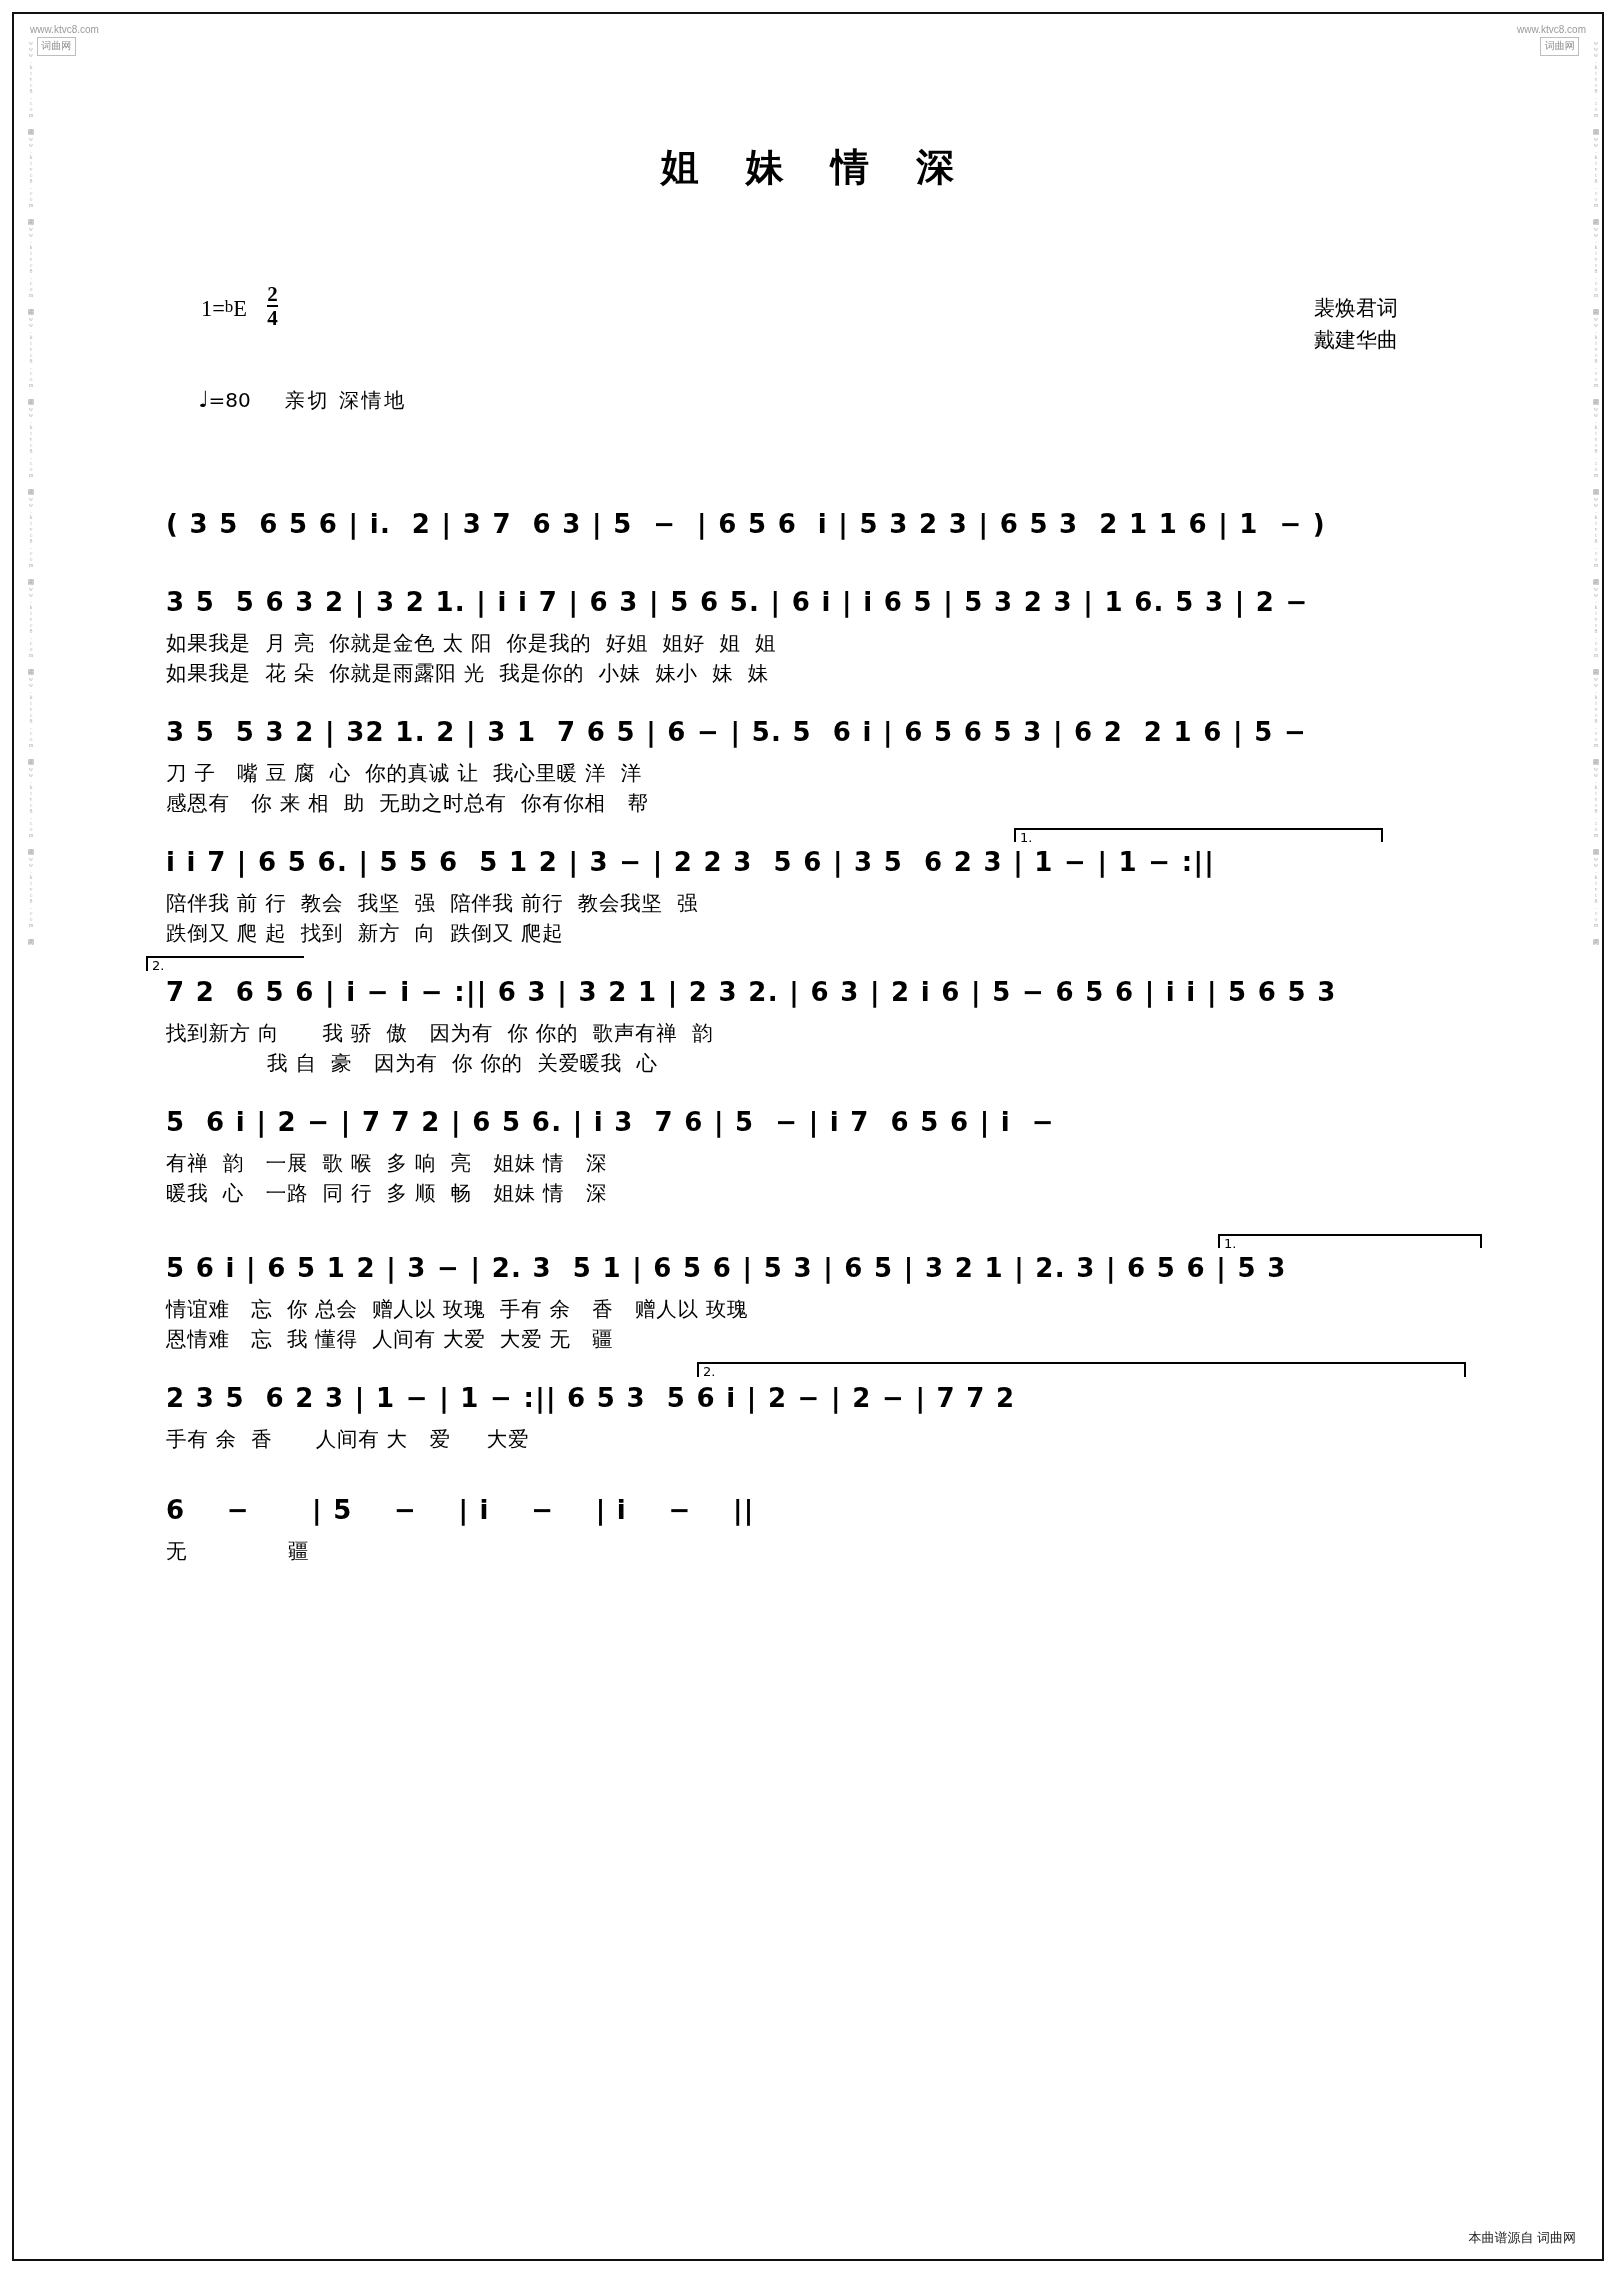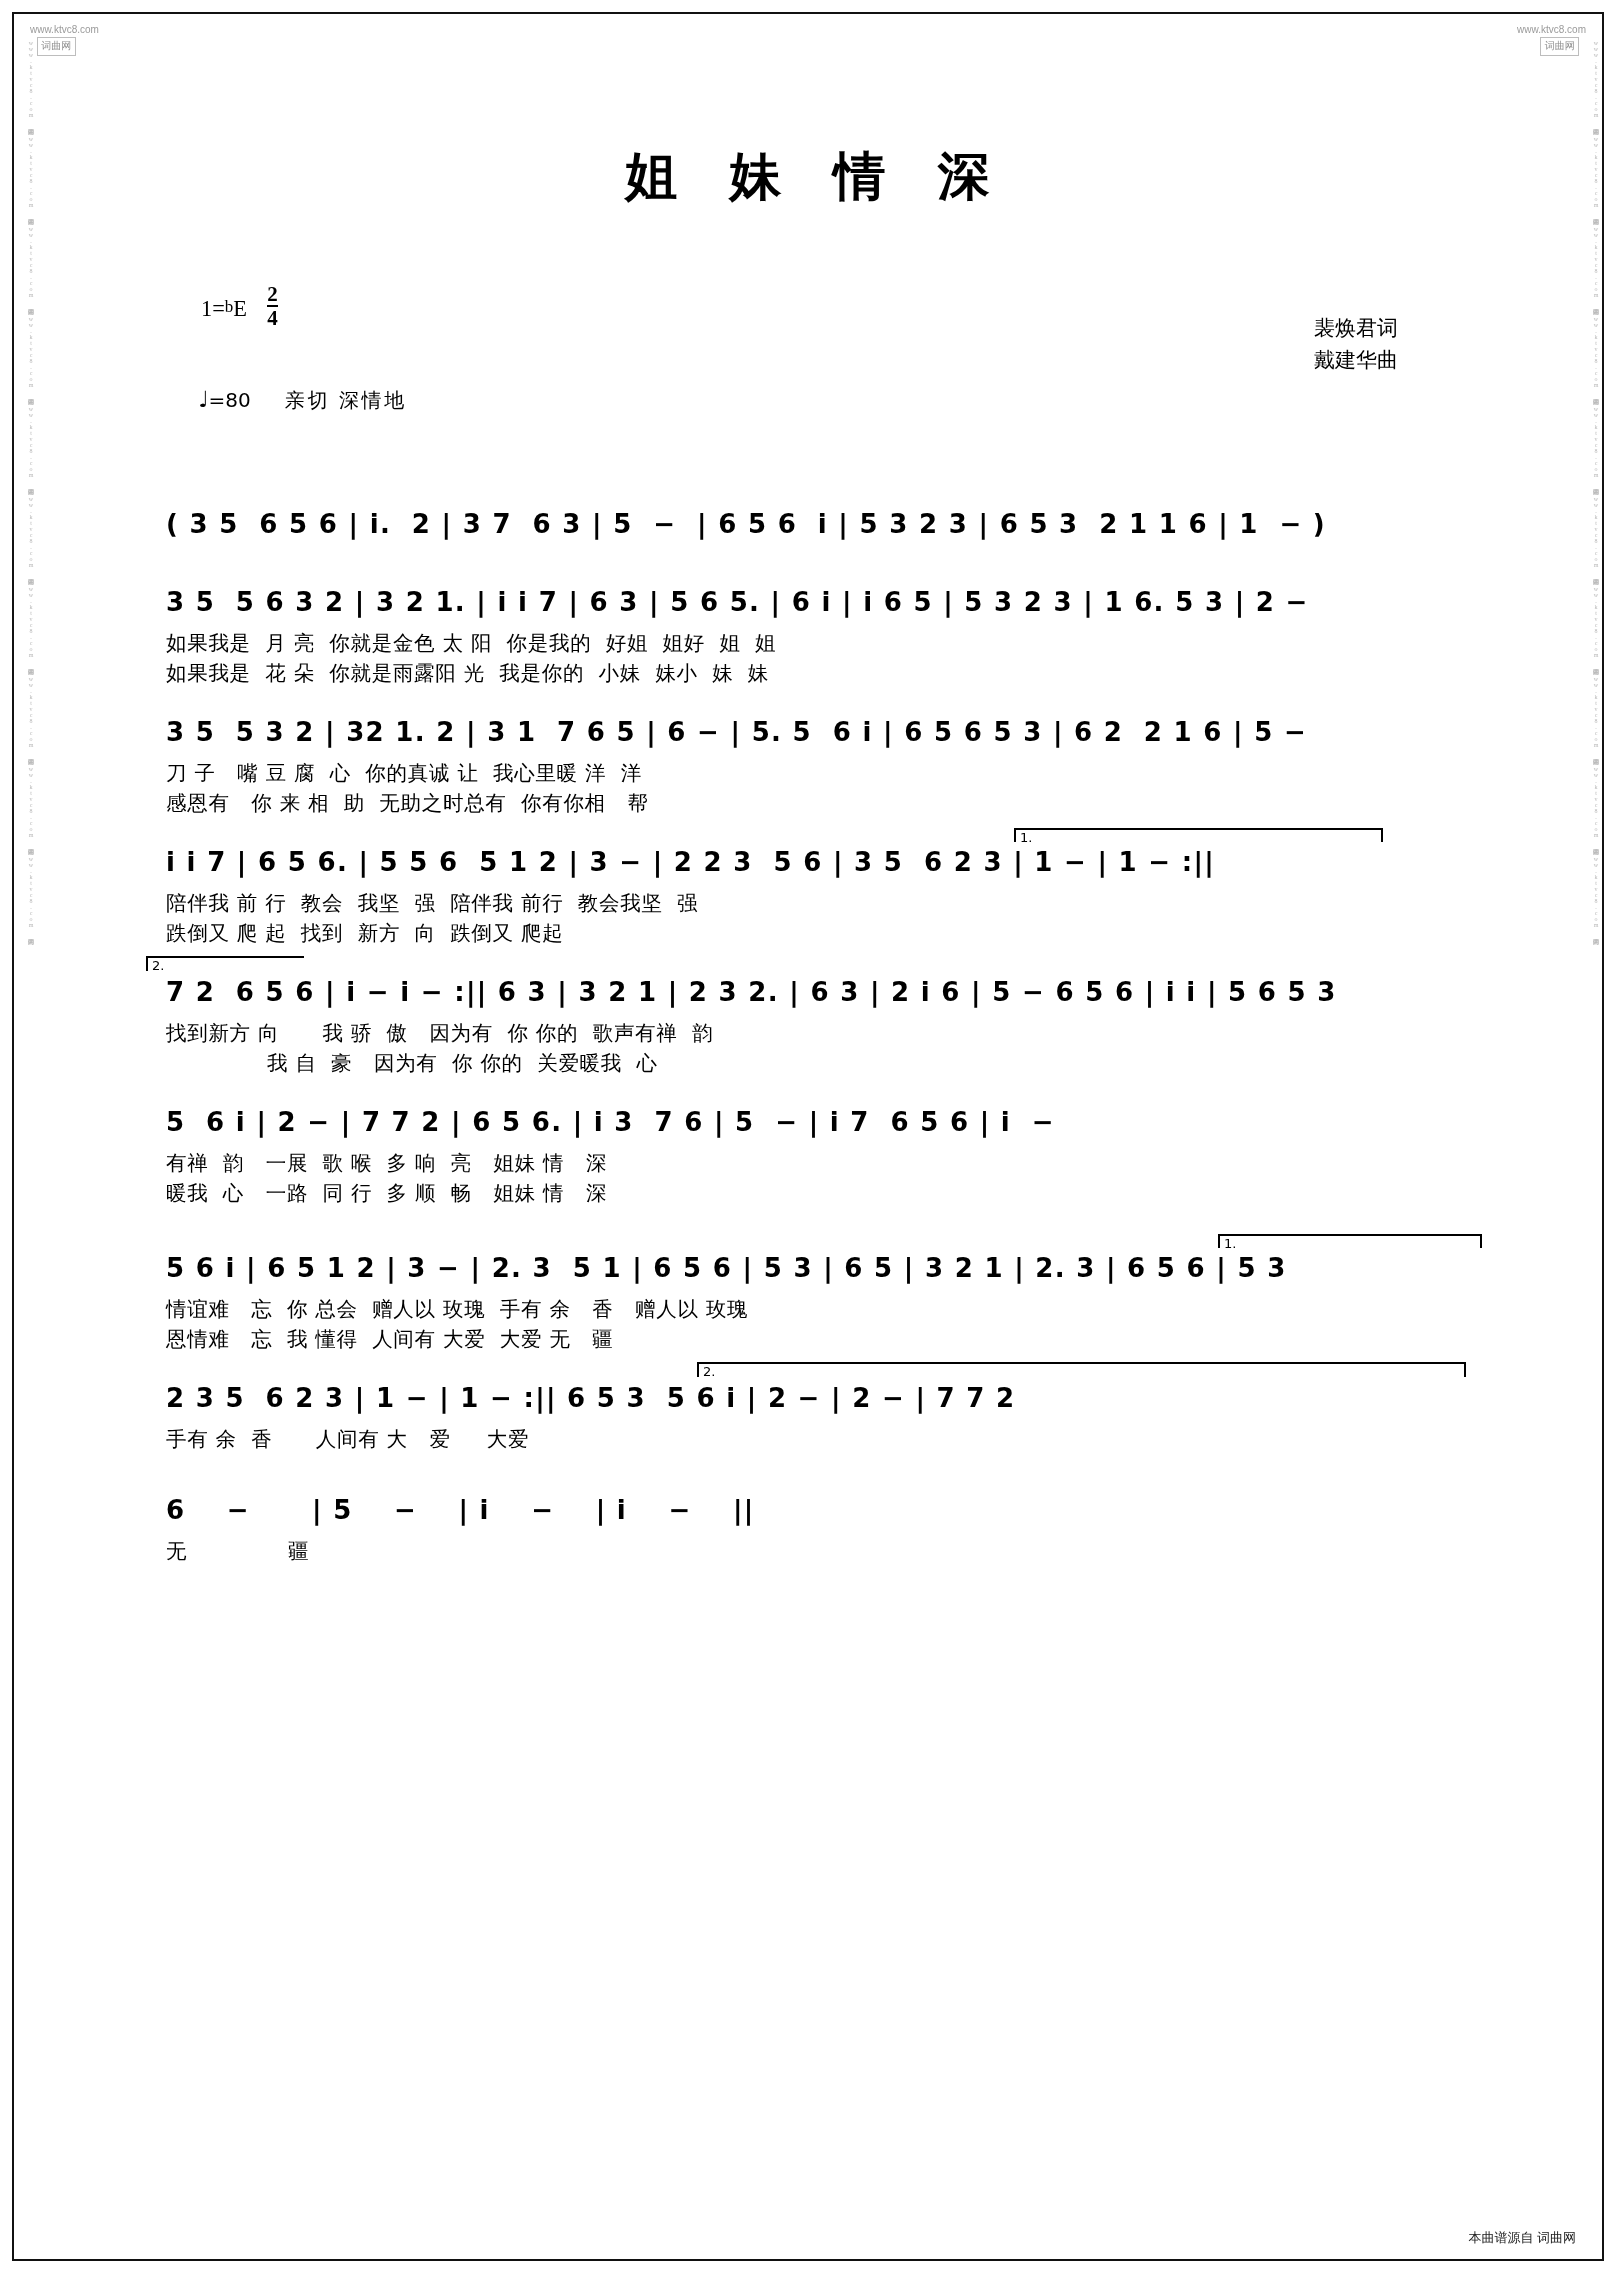--- a/index.html
+++ b/index.html
@@ -62,21 +62,21 @@
     font-size:13px;
     color:#222;
     font-family:"Liberation Sans", sans-serif;
   }
 
   
   .title{
     position:absolute;
     left:16px;right:0;top:142px;
     text-align:center;
-    font-size:52px;
+    font-size:38px;
     font-weight:bold;
     letter-spacing:17px;
     font-family:"DejaVu Sans", sans-serif;
   }
   .keysig{
     position:absolute;
     left:201px;top:284px;
     font-size:22.4px;
     font-family:"Liberation Serif", serif;
   }
@@ -88,21 +88,21 @@
     text-align:center;
     line-height:1.0;
     font-size:21px;
     font-weight:bold;
   }
   .meter .num{display:block;}
   .meter .den{display:block;border-top:2px solid #000;padding-top:0.7px;}
 
   .credits{
     position:absolute;
-    right:218px;top:313px;
+    right:218px;top:293px;
     text-align:right;
     font-size:21px;
     line-height:1.5;
     font-family:"DejaVu Sans", sans-serif;
   }
   .tempo{
     position:absolute;
     left:198px;top:386px;
     font-size:20px;
     font-family:"DejaVu Sans", sans-serif;

